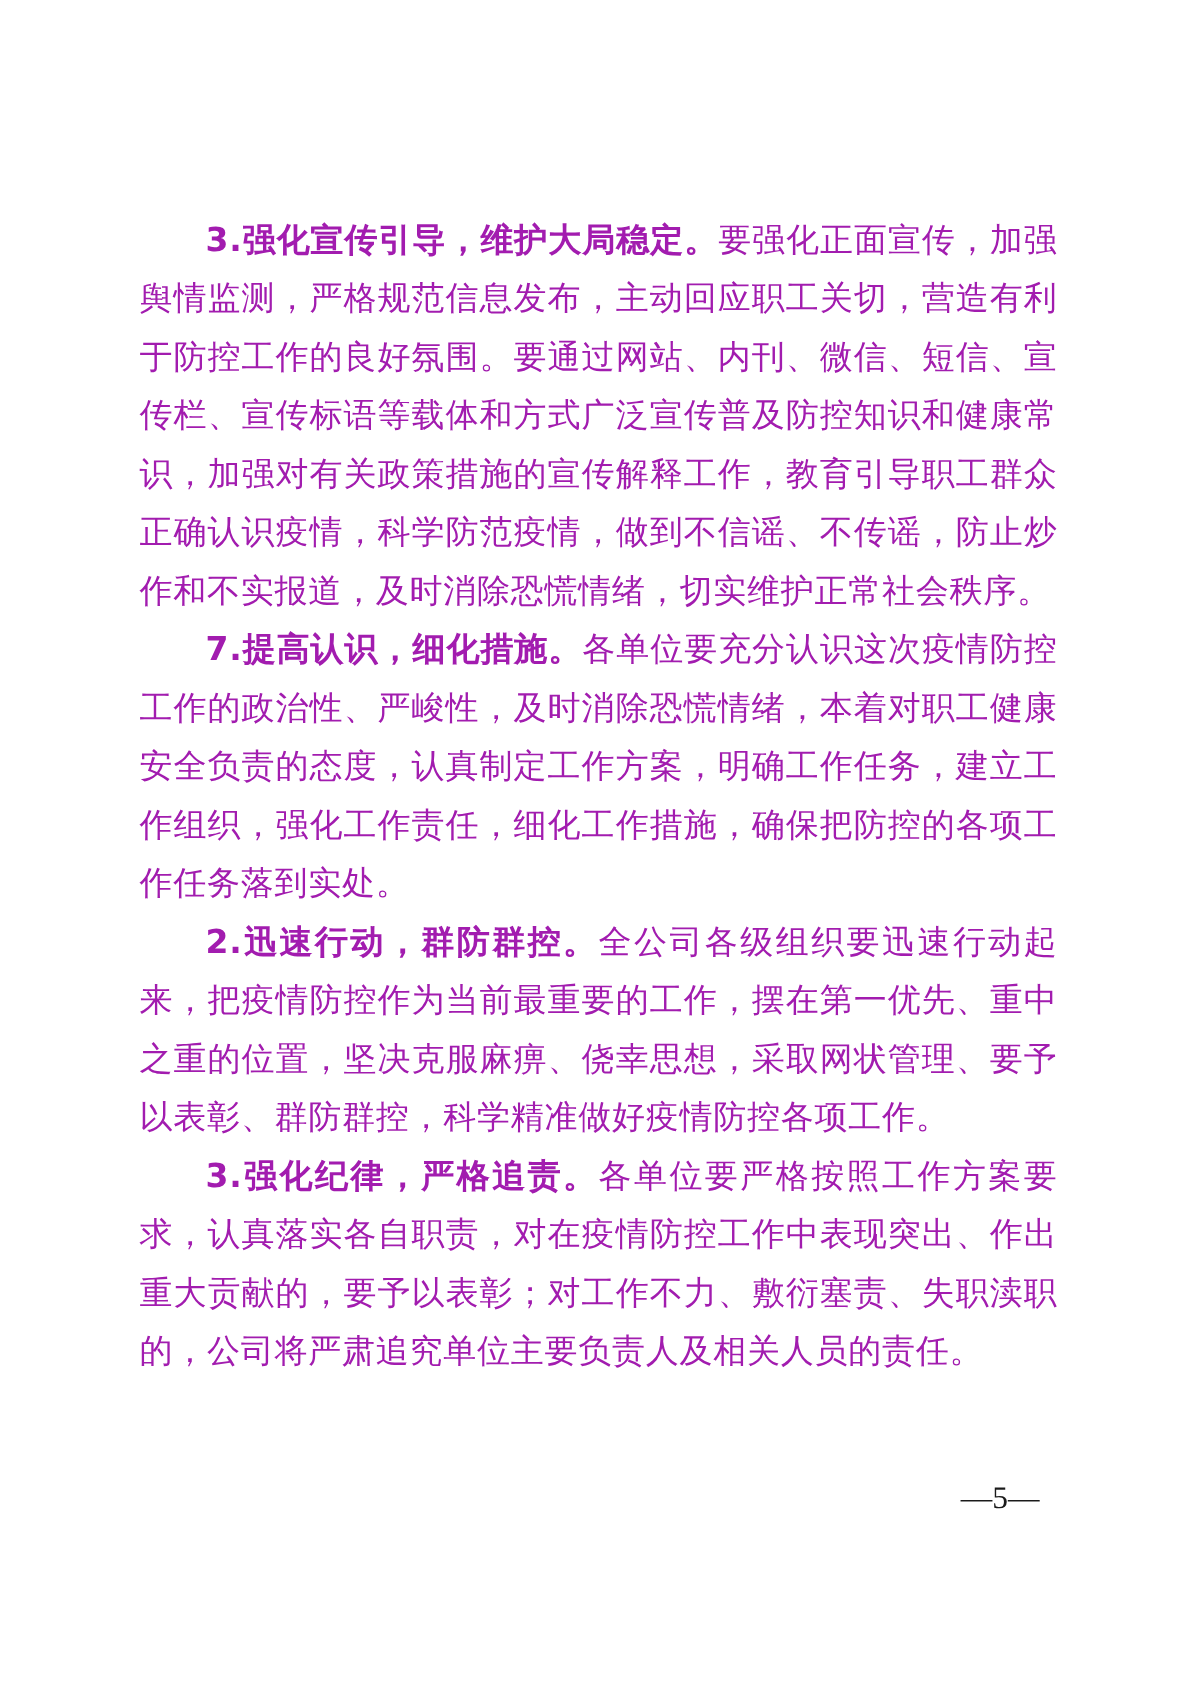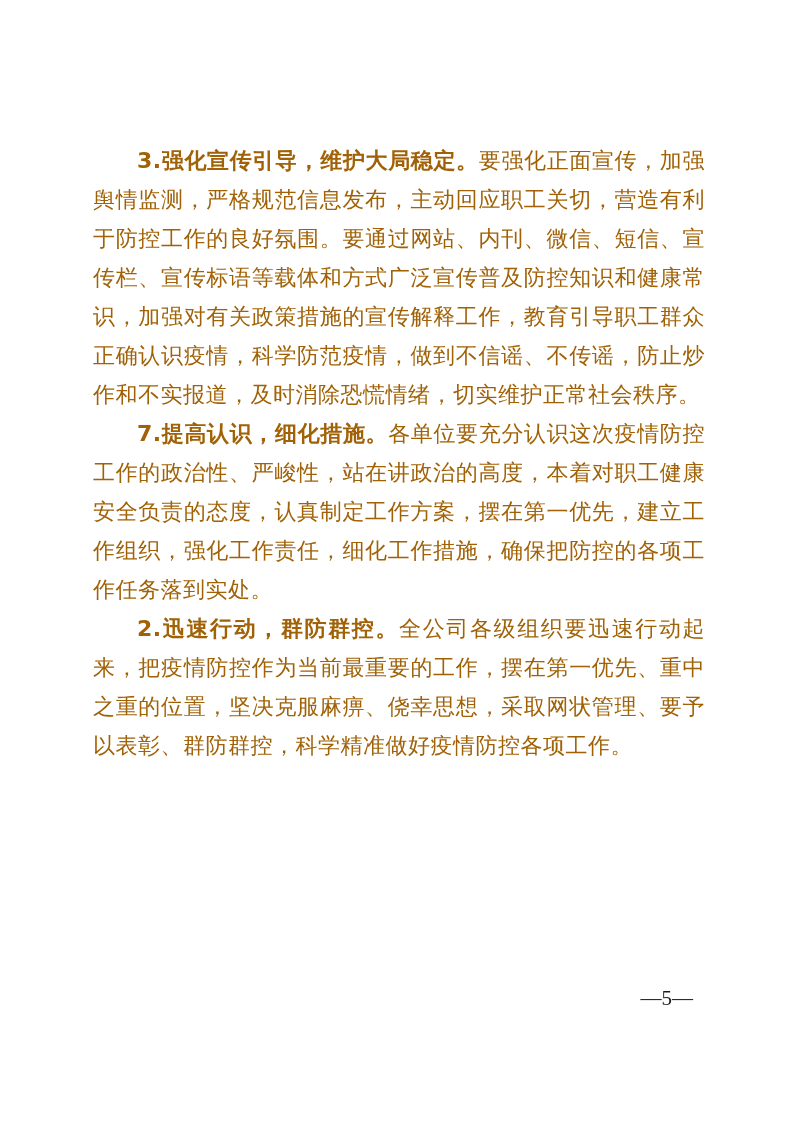--- a/index.html
+++ b/index.html
@@ -15,21 +15,21 @@
     overflow: hidden;
   }
   .content {
     position: absolute;
     left: 93px;
     top: 141px;
     width: 612px;
     font-size: 22px;
     line-height: 39px;
     letter-spacing: 0.5px;
-    color: #a16207;
+    color: #a21caf;
     text-align: justify;
   }
   .para {
     margin: 0;
     text-indent: 2em;
   }
   .para .lead {
     font-weight: 700;
   }
   .footer-page-number {
@@ -43,21 +43,22 @@
 </style>
 </head>
 <body>
 
 <div class="page">
   <div class="content">
 
     <p class="para"><span class="lead">3.强化宣传引导，维护大局稳定。</span><span>要强化正面宣传，加强舆情监测，严格规范信息发布，主动回应职工关切，营造有利于防控工作的良好氛围。要通过网站、内刊、微信、短信、宣传栏、宣传标语等载体和方式广泛宣传普及防控知识和健康常识，加强对有关政策措施的宣传解释工作，教育引导职工群众正确认识疫情，科学防范疫情，做到不信谣、不传谣，防止炒作和不实报道，及时消除恐慌情绪，切实维护正常社会秩序。</span></p>
 
 
-    <p class="para"><span class="lead">7.提高认识，细化措施。</span><span>各单位要充分认识这次疫情防控工作的政治性、严峻性，站在讲政治的高度，本着对职工健康安全负责的态度，认真制定工作方案，摆在第一优先，建立工作组织，强化工作责任，细化工作措施，确保把防控的各项工作任务落到实处。</span></p>
+    <p class="para"><span class="lead">7.提高认识，细化措施。</span><span>各单位要充分认识这次疫情防控工作的政治性、严峻性，及时消除恐慌情绪，本着对职工健康安全负责的态度，认真制定工作方案，明确工作任务，建立工作组织，强化工作责任，细化工作措施，确保把防控的各项工作任务落到实处。</span></p>
 
     <p class="para"><span class="lead">2.迅速行动，群防群控。</span><span>全公司各级组织要迅速行动起来，把疫情防控作为当前最重要的工作，摆在第一优先、重中之重的位置，坚决克服麻痹、侥幸思想，采取网状管理、要予以表彰、群防群控，科学精准做好疫情防控各项工作。</span></p>
 
+    <p class="para"><span class="lead">3.强化纪律，严格追责。</span><span>各单位要严格按照工作方案要求，认真落实各自职责，对在疫情防控工作中表现突出、作出重大贡献的，要予以表彰；对工作不力、敷衍塞责、失职渎职的，公司将严肃追究单位主要负责人及相关人员的责任。</span></p>
 
   </div>
 
   <div class="footer-page-number">—5—</div>
 </div>
 
 </body></html>

